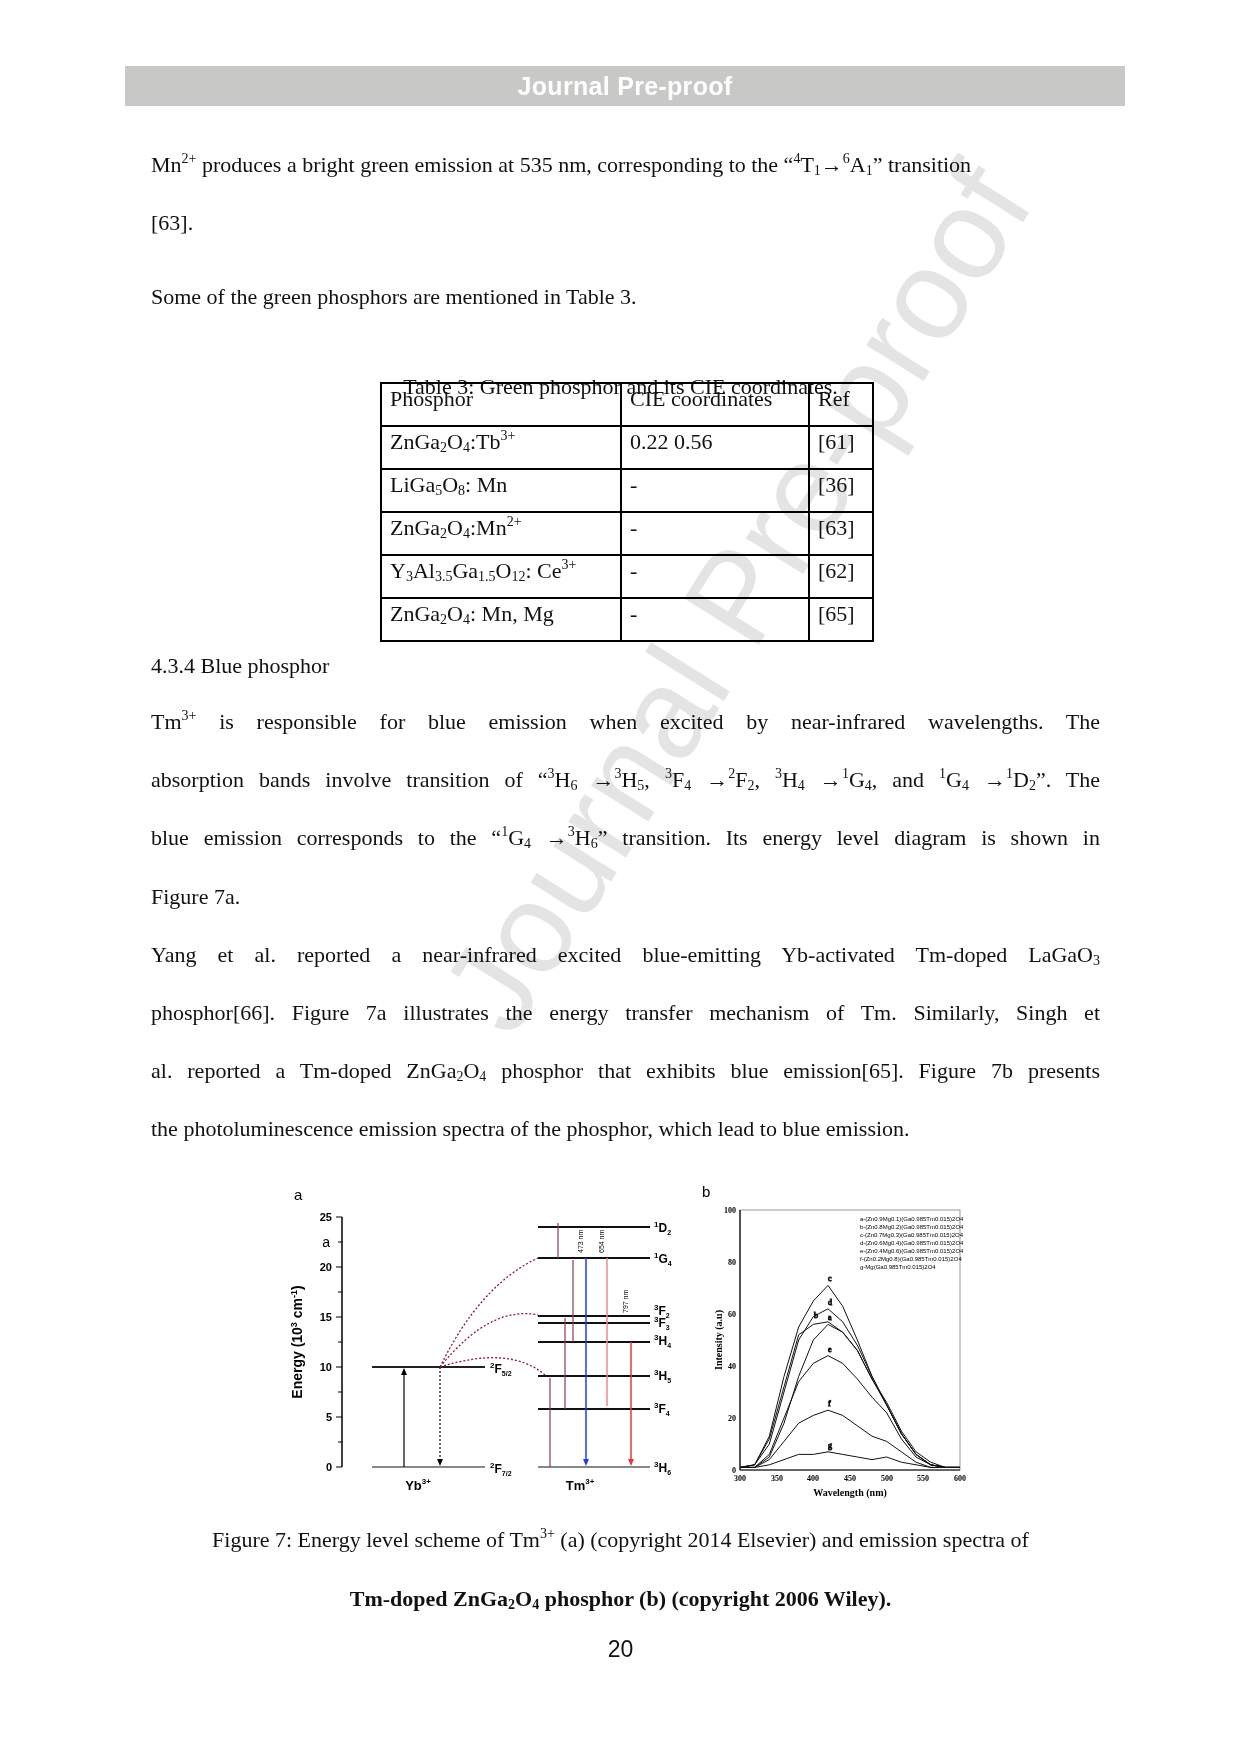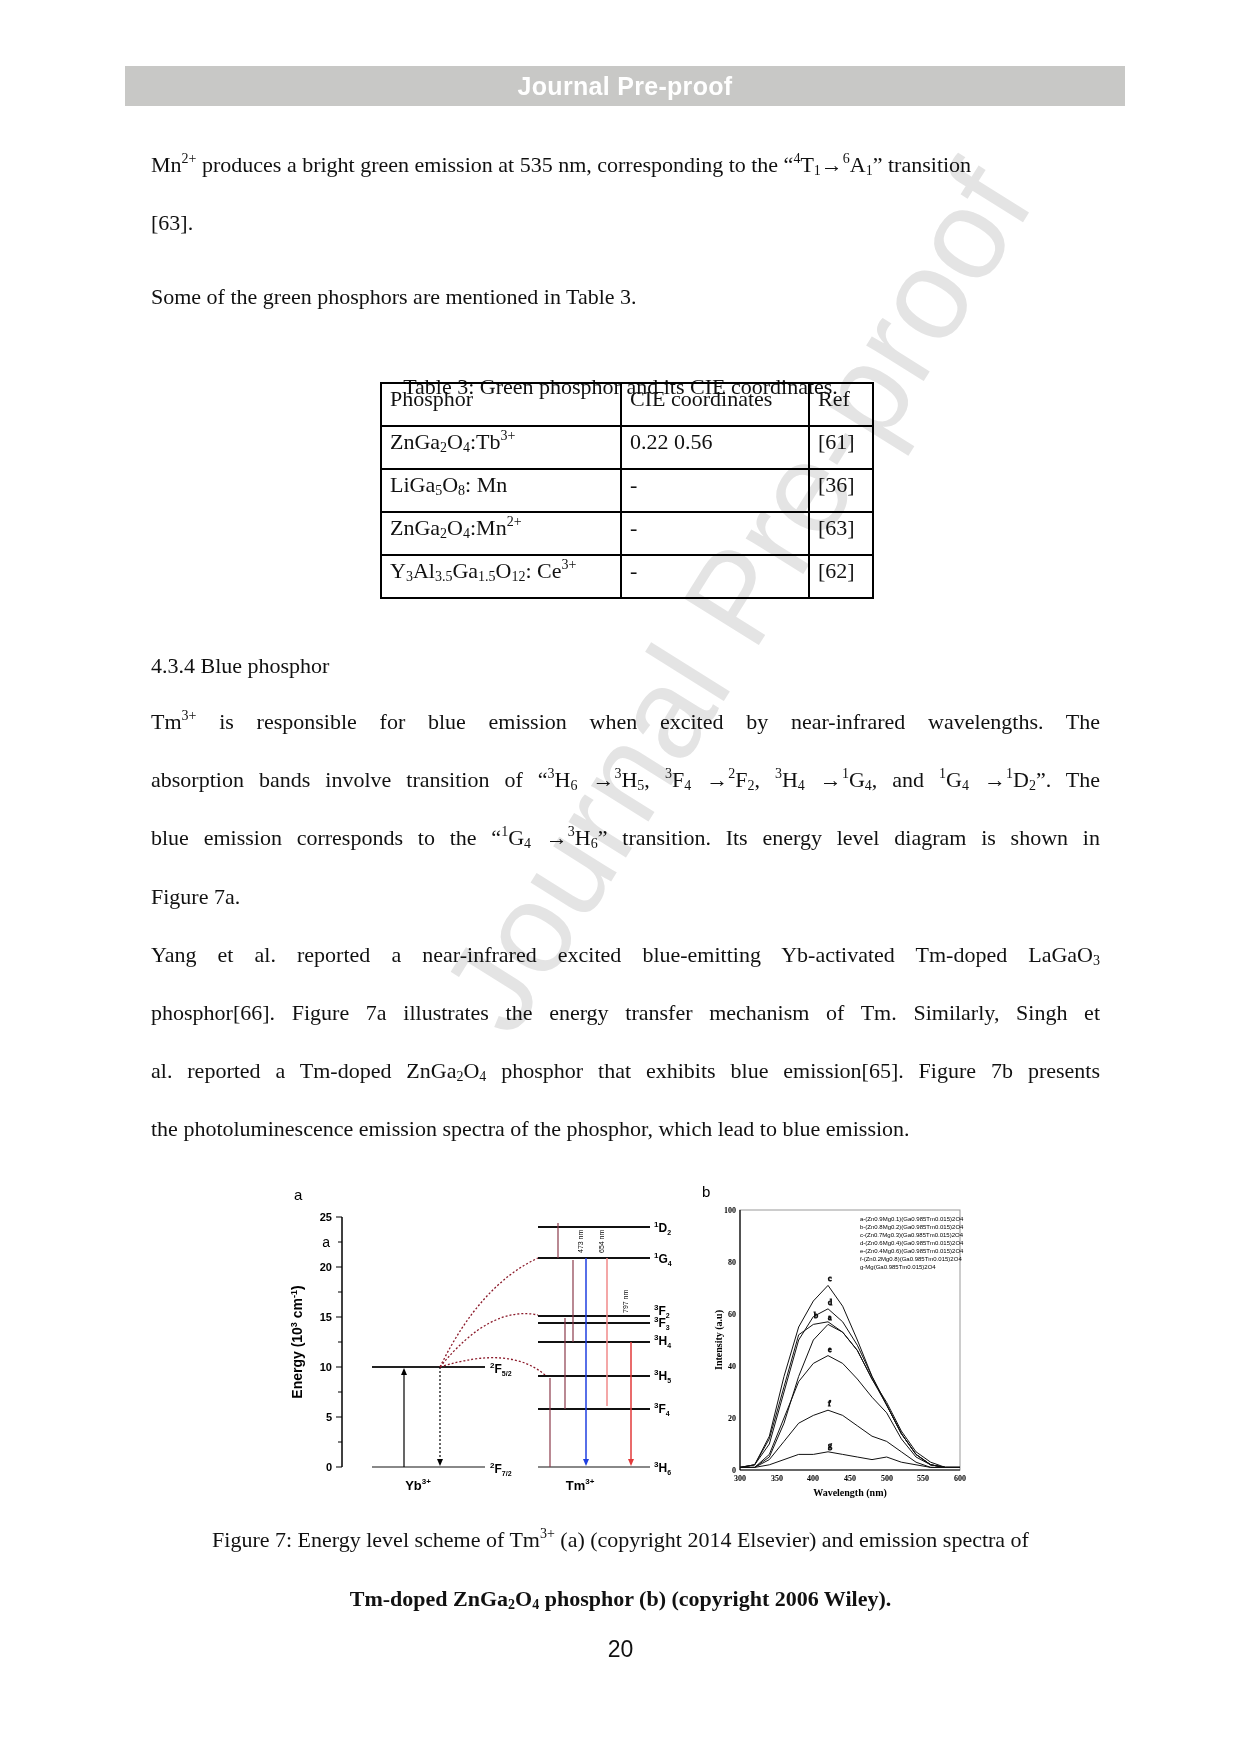--- a/index.html
+++ b/index.html
@@ -59,20 +59,25 @@
   </tr>
   <tr>
     <td>ZnGa<sub>2</sub>O<sub>4</sub>:Mn<sup>2+</sup></td>
     <td>-</td>
     <td>[63]</td>
   </tr>
   <tr>
     <td>Y<sub>3</sub>Al<sub>3.5</sub>Ga<sub>1.5</sub>O<sub>12</sub>: Ce<sup>3+</sup></td>
     <td>-</td>
     <td>[62]</td>
+  </tr>
+  <tr>
+    <td>ZnGa<sub>2</sub>O<sub>4</sub>: Mn, Mg</td>
+    <td>-</td>
+    <td>[65]</td>
   </tr>
 </tbody>
   </table>
 
 <div class="line" style="top:653px;">4.3.4 Blue phosphor</div>
 
 <div class="line justify" style="top:709px;">Tm<sup>3+</sup> is responsible for blue emission when excited by near-infrared wavelengths. The</div>
 <div class="line justify" style="top:767px;">absorption bands involve transition of “<sup>3</sup>H<sub>6</sub> →<sup>3</sup>H<sub>5</sub>, <sup>3</sup>F<sub>4</sub> →<sup>2</sup>F<sub>2</sub>, <sup>3</sup>H<sub>4</sub> →<sup>1</sup>G<sub>4</sub>, and <sup>1</sup>G<sub>4</sub> →<sup>1</sup>D<sub>2</sub>”. The</div>
 <div class="line justify" style="top:825px;">blue emission corresponds to the “<sup>1</sup>G<sub>4</sub> →<sup>3</sup>H<sub>6</sub>” transition. Its energy level diagram is shown in</div>
 <div class="line" style="top:884px;">Figure 7a.</div>

